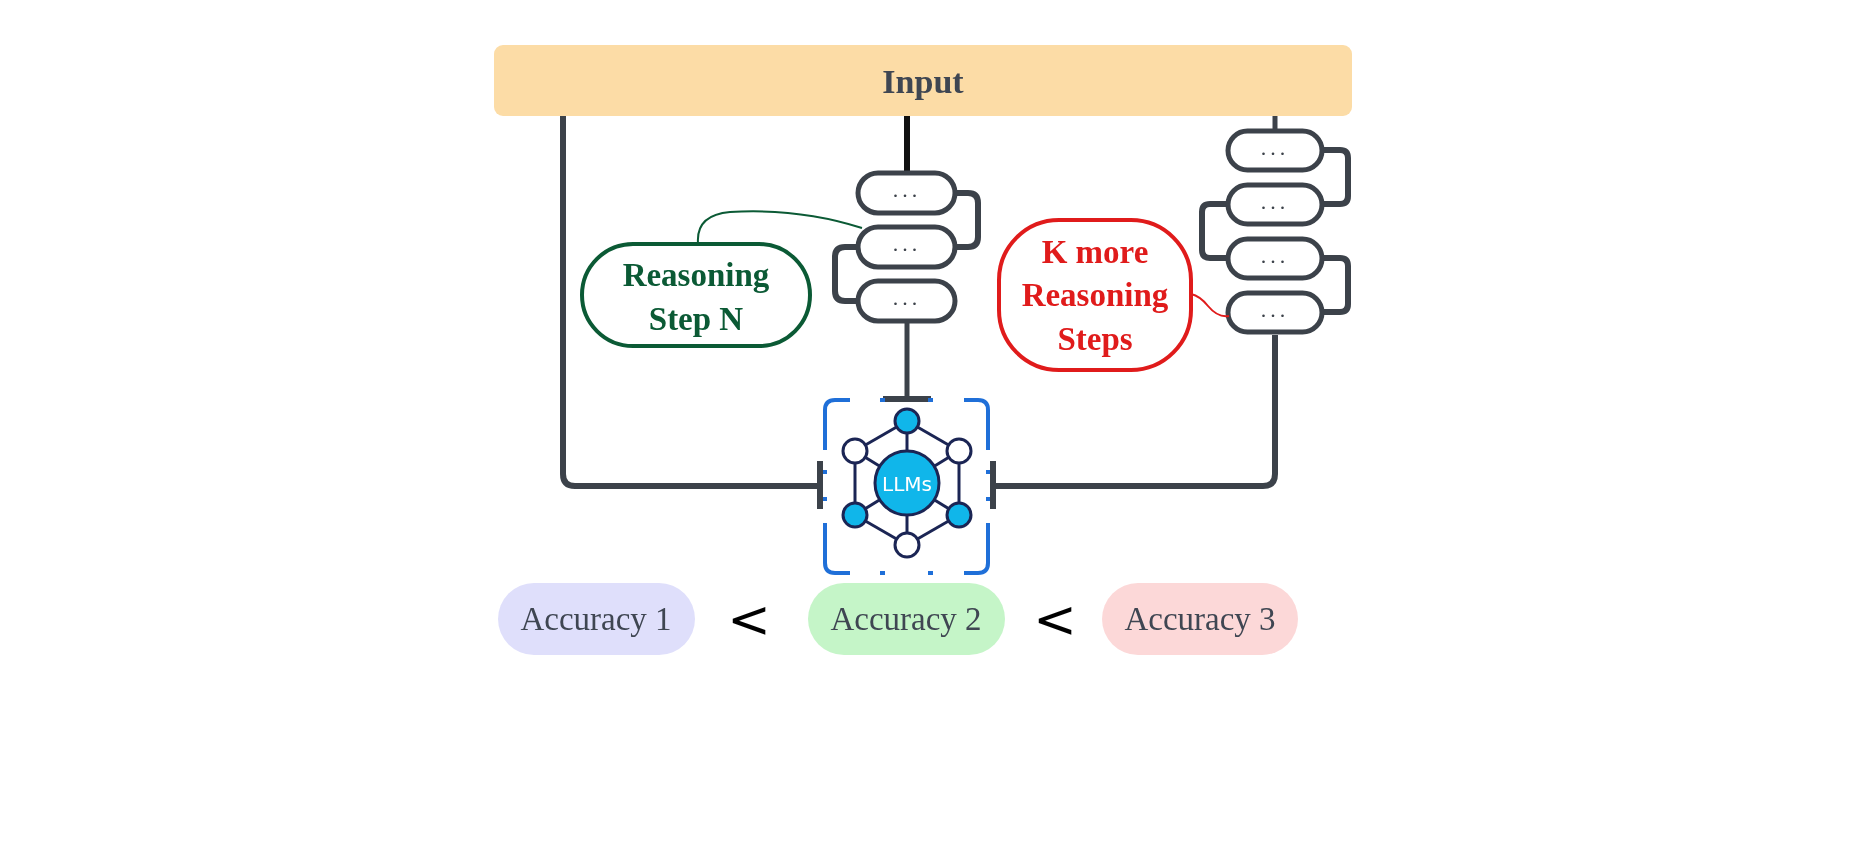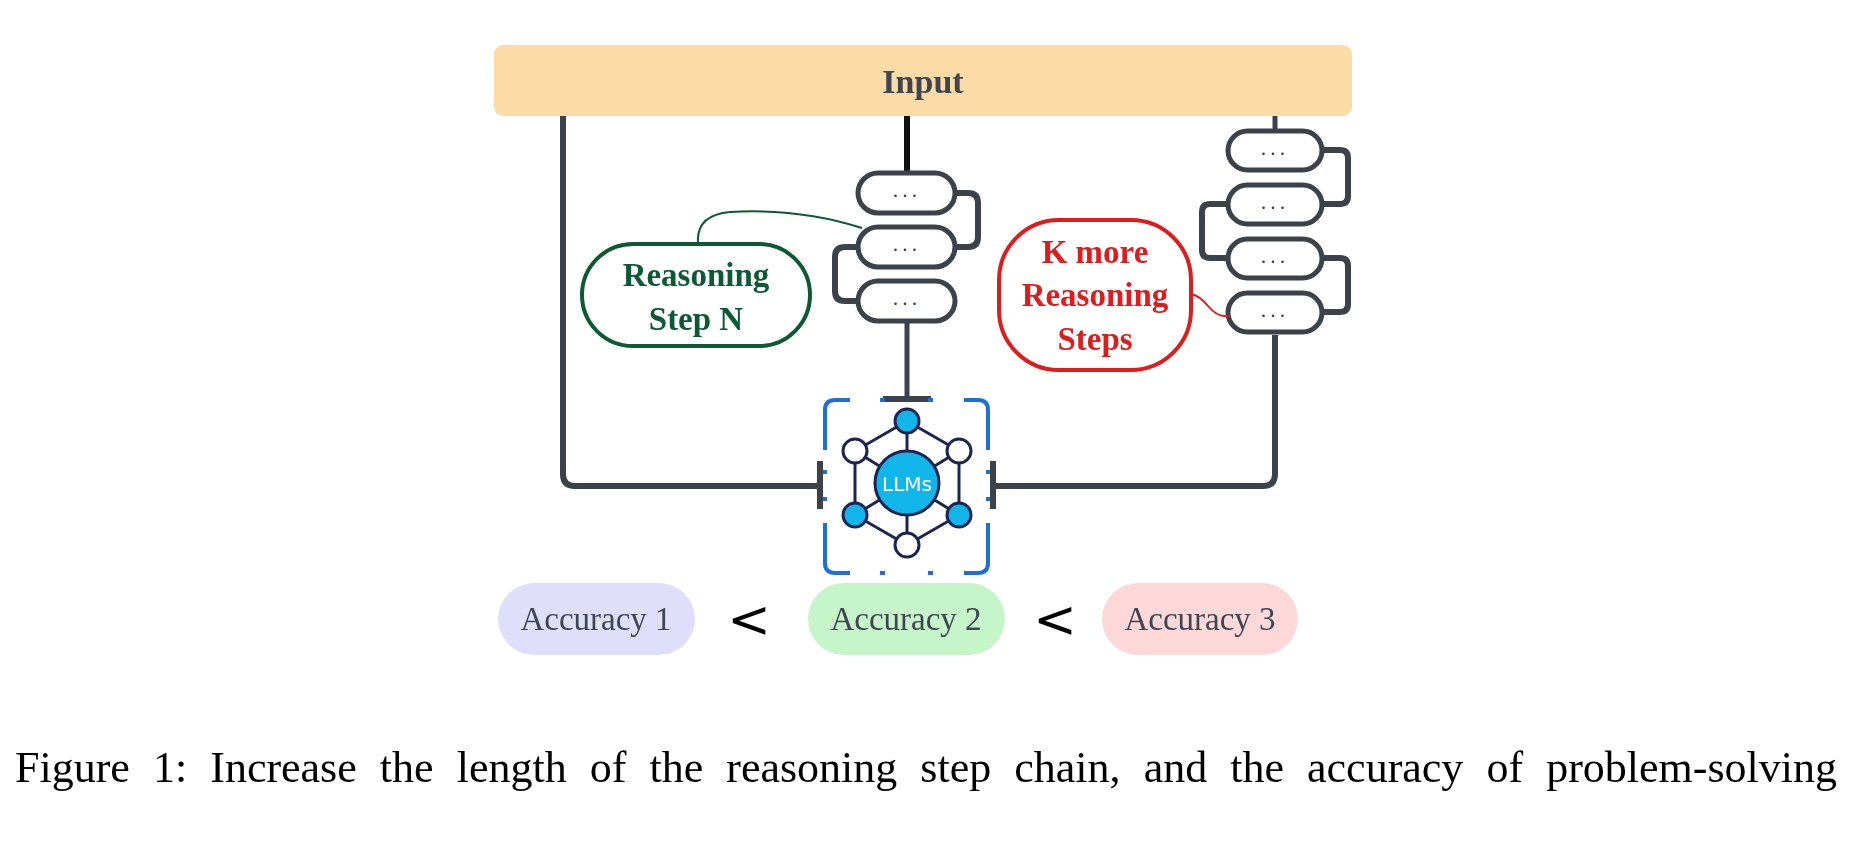--- a/index.html
+++ b/index.html
@@ -134,14 +134,13 @@
     <text class="serif" x="906" y="630" text-anchor="middle" font-size="33" fill="#3f4652">Accuracy 2</text>
   </g>
   <text font-family="DejaVu Sans, sans-serif" x="1055" y="637" text-anchor="middle" font-size="52" fill="#000">&lt;</text>
   <g>
     <rect x="1102" y="583" width="196" height="72" rx="36" fill="#fcd8d8"></rect>
     <text class="serif" x="1200" y="630" text-anchor="middle" font-size="33" fill="#3f4652">Accuracy 3</text>
   </g>
 </svg>
 
 <div class="caption">
-  <span class="caption-line1">Figure 1: Increase the length of the reasoning step chain, and the accuracy of problem-solving</span>
 </div>
 
 </body></html>

